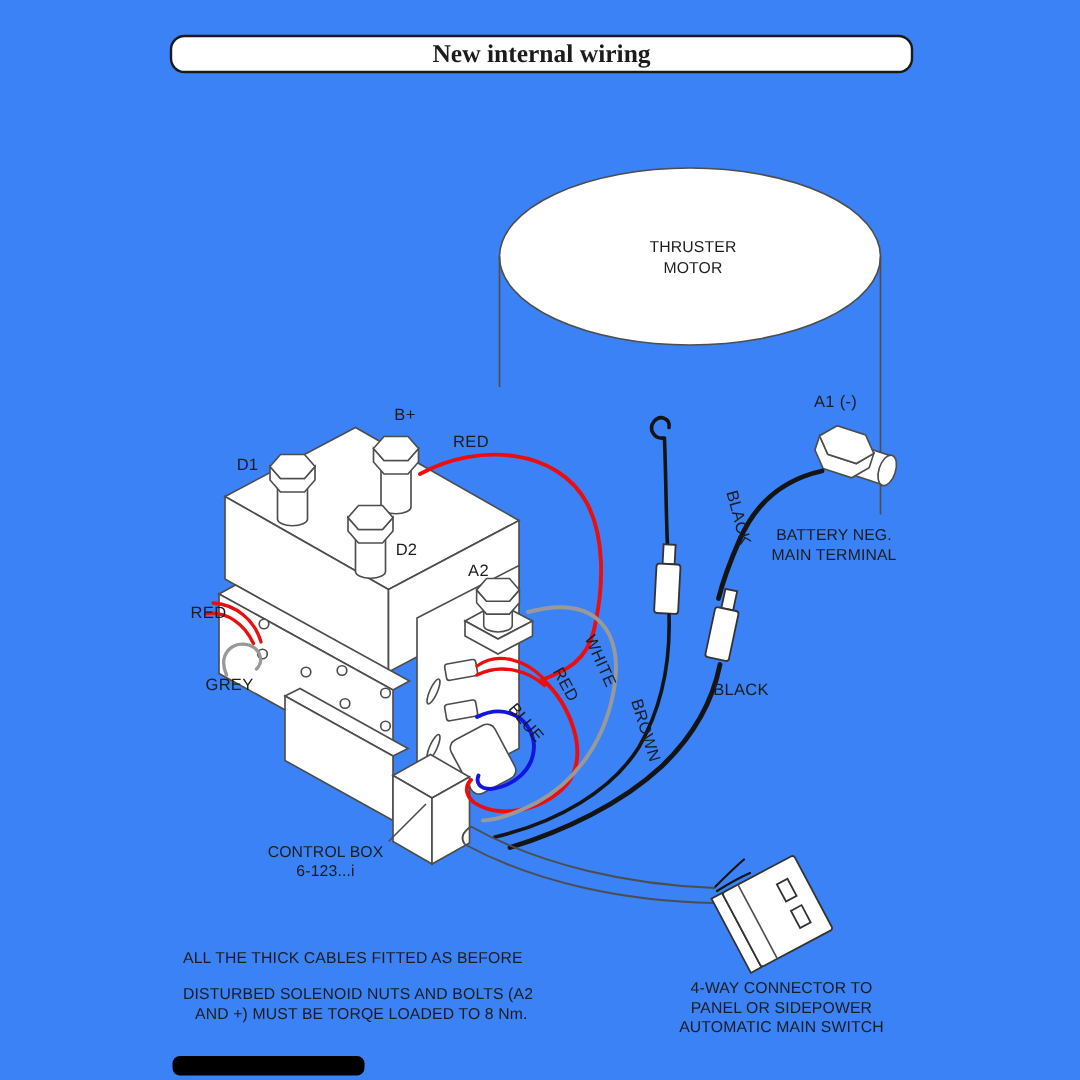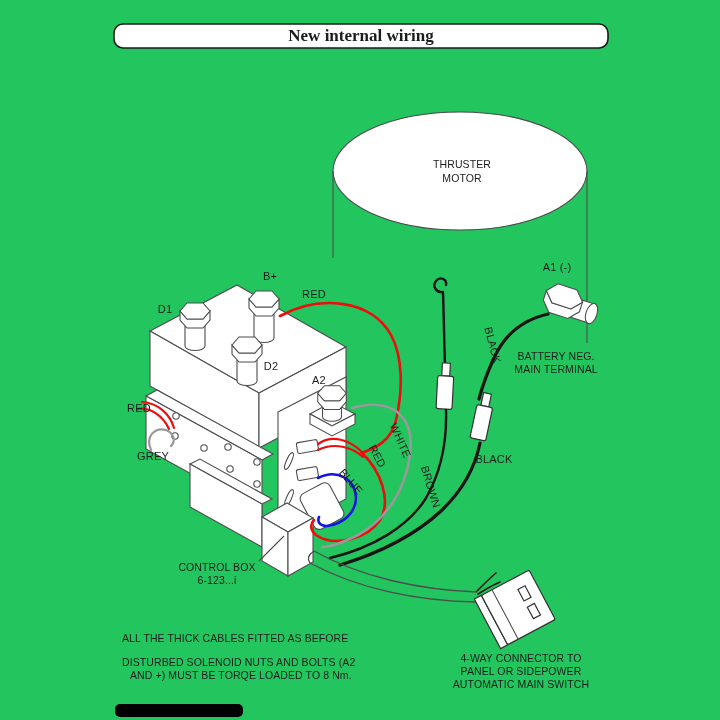--- a/index.html
+++ b/index.html
@@ -1,16 +1,16 @@
 <!DOCTYPE html>
 <html><head>
 <meta charset="utf-8">
 <style>
   html,body{margin:0;padding:0;background:#ffffff;}
-  .page{position:relative;width:720px;height:720px;background:#22c55e;overflow:hidden;text-decoration:underline;}
+  .page{position:relative;width:720px;height:720px;background:#3b82f6;overflow:hidden;text-decoration:underline;}
   svg{position:absolute;left:0;top:0;}
   text{font-family:"Liberation Sans","DejaVu Sans",sans-serif;fill:#1c1c1c;}
   .lbl{font-size:11px;letter-spacing:.2px;}
   .sm{font-size:10.5px;letter-spacing:.1px;}
   .title-text{font-family:"Liberation Serif","DejaVu Serif",serif;font-weight:bold;font-size:17px;}
   .struct{fill:#ffffff;stroke:#4d4d4d;stroke-width:1.1;}
   .structln{fill:none;stroke:#4d4d4d;stroke-width:1.1;}
   .wire{fill:none;stroke-linecap:round;}
   .conn{fill:#ffffff;stroke:#333333;stroke-width:1.2;}
 </style>

